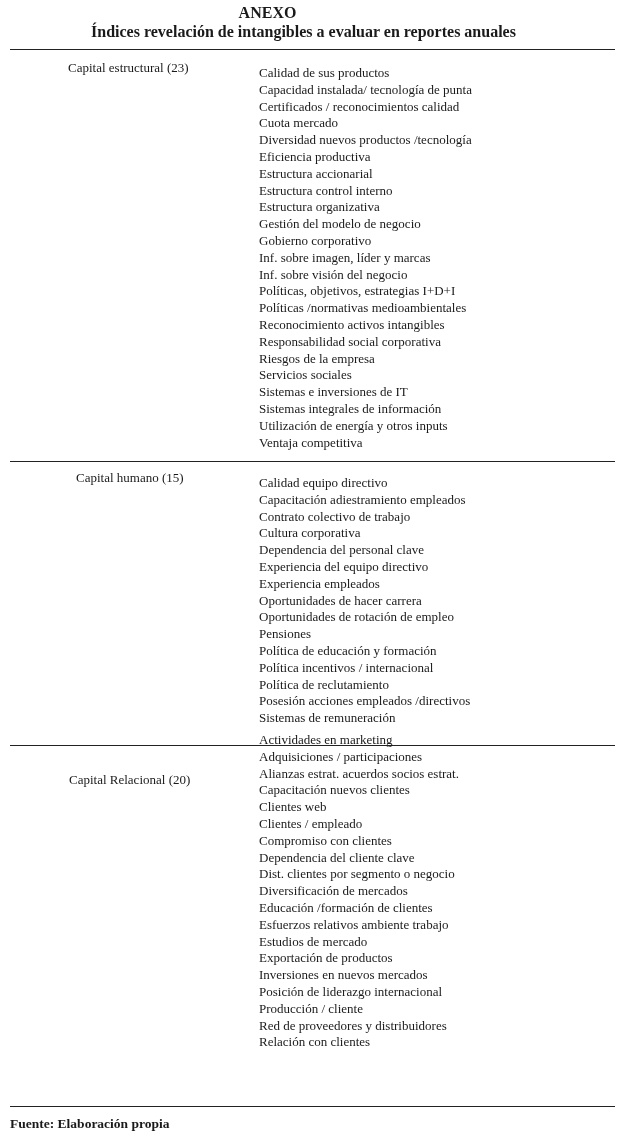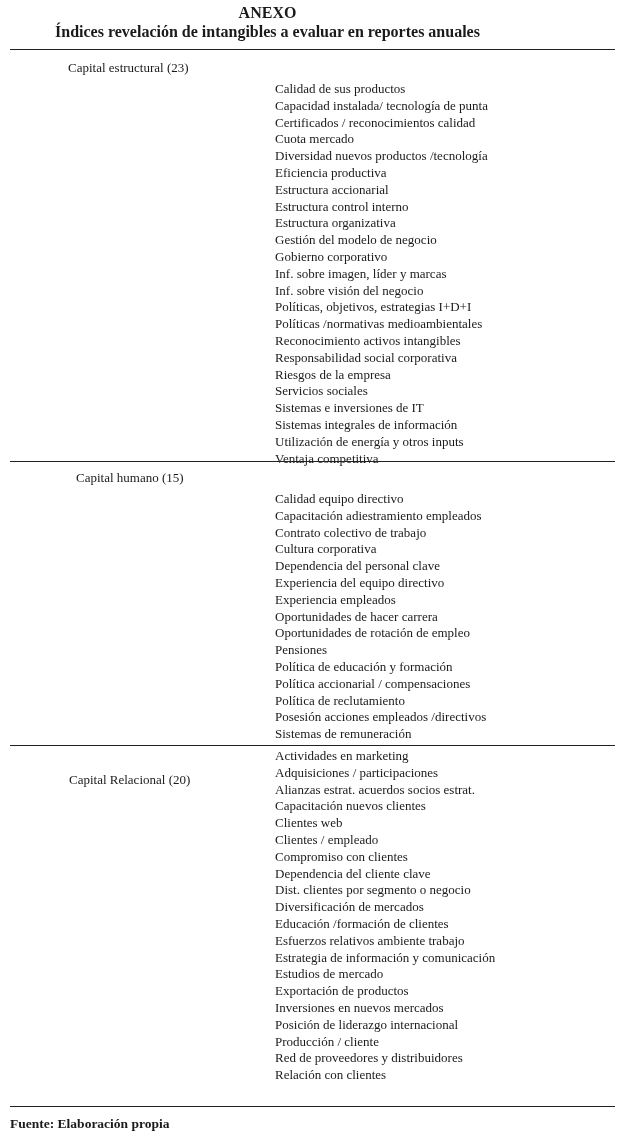--- a/index.html
+++ b/index.html
@@ -1,24 +1,24 @@
 <!DOCTYPE html>
 <html><head>
 <meta charset="utf-8">
 <style>
   html, body { margin:0; padding:0; background:#ffffff; }
   body { width:625px; height:1137px; position:relative; overflow:hidden;
          font-family:"Liberation Serif", "DejaVu Serif", serif; color:#1a1a1a; }
   .title { position:absolute; left:0; width:535px; text-align:center; font-weight:bold; }
   #t1 { top:4px; font-size:16px; }
-  #t2 { top:23px; font-size:16px; }
+  #t2 { top:23px; font-size:16px;padding-left:36px; }
   .rule { position:absolute; left:10px; width:605px; height:0; border-top:1.3px solid #222; }
   .section { position:absolute; left:0; width:625px; }
   .cat { position:absolute; font-size:13px; line-height:16px; }
-  .items { position:absolute; left:259px; margin:16px; padding:0; list-style:none; font-size:13px; }
+  .items { position:absolute; left:259px; margin:0; padding:0; list-style:none; font-size:13px; }
   .items li { height:16.8px; line-height:16.8px; white-space:nowrap; }
   .footer { position:absolute; left:10px; top:1116px; font-size:13.5px;font-weight:bold; }
 </style>
 </head>
 <body>
 
 <div id="t1" class="title">ANEXO</div>
 <div id="t2" class="title">Índices revelación de intangibles a evaluar en reportes anuales</div>
 
 <div class="rule" style="top:49px;"></div>
@@ -61,21 +61,21 @@
       <li>Capacitación adiestramiento empleados</li>
       <li>Contrato colectivo de trabajo</li>
       <li>Cultura corporativa</li>
       <li>Dependencia del personal clave</li>
       <li>Experiencia del equipo directivo</li>
       <li>Experiencia empleados</li>
       <li>Oportunidades de hacer carrera</li>
       <li>Oportunidades de rotación de empleo</li>
       <li>Pensiones</li>
       <li>Política de educación y formación</li>
-      <li>Política accionarial / compensaciones</li>
+      <li>Política incentivos / internacional</li>
       <li>Política de reclutamiento</li>
       <li>Posesión acciones empleados /directivos</li>
       <li>Sistemas de remuneración</li>
     </ul>
 </div>
 
 <div class="rule" style="top:745px;"></div>
 
 <div class="section">
   <div class="cat" style="left:69px; top:756px;margin-top:16px;">Capital Relacional (20)</div>
@@ -85,21 +85,20 @@
       <li>Alianzas estrat. acuerdos socios estrat.</li>
       <li>Capacitación nuevos clientes</li>
       <li>Clientes web</li>
       <li>Clientes / empleado</li>
       <li>Compromiso con clientes</li>
       <li>Dependencia del cliente clave</li>
       <li>Dist. clientes por segmento o negocio</li>
       <li>Diversificación de mercados</li>
       <li>Educación /formación de clientes</li>
       <li>Esfuerzos relativos ambiente trabajo</li>
-      <li>Estrategia de información y comunicación</li>
       <li>Estudios de mercado</li>
       <li>Exportación de productos</li>
       <li>Inversiones en nuevos mercados</li>
       <li>Posición de liderazgo internacional</li>
       <li>Producción / cliente</li>
       <li>Red de proveedores y distribuidores</li>
       <li>Relación con clientes</li>
     </ul>
 </div>
 

